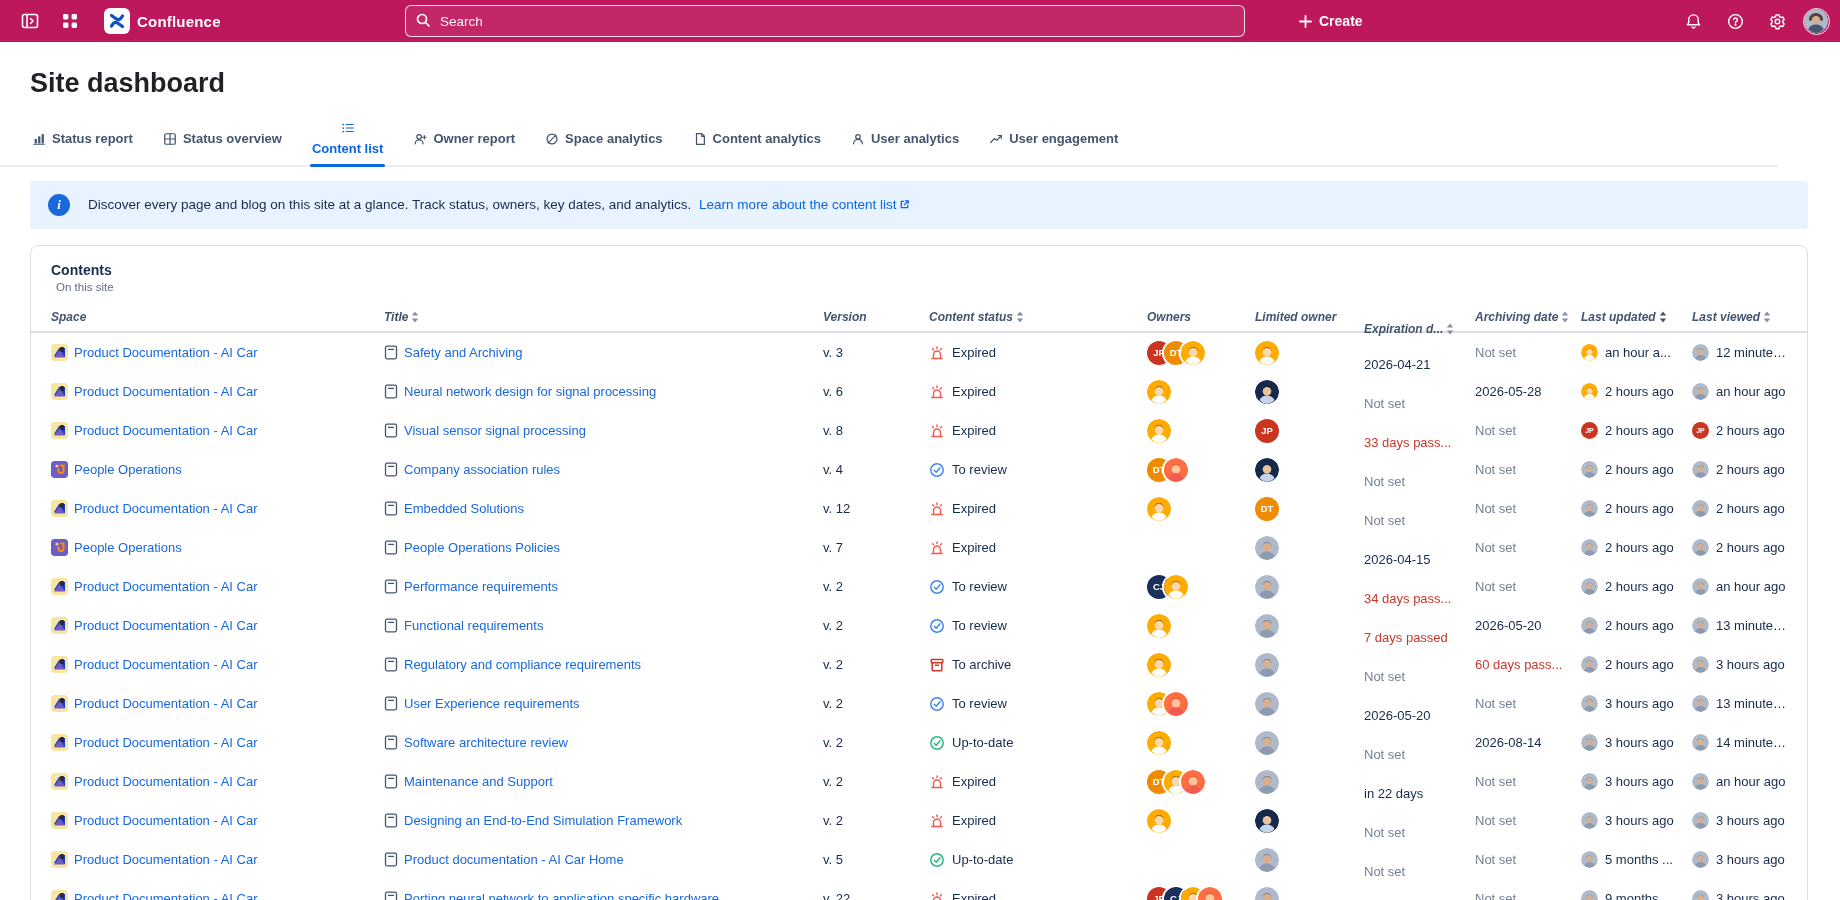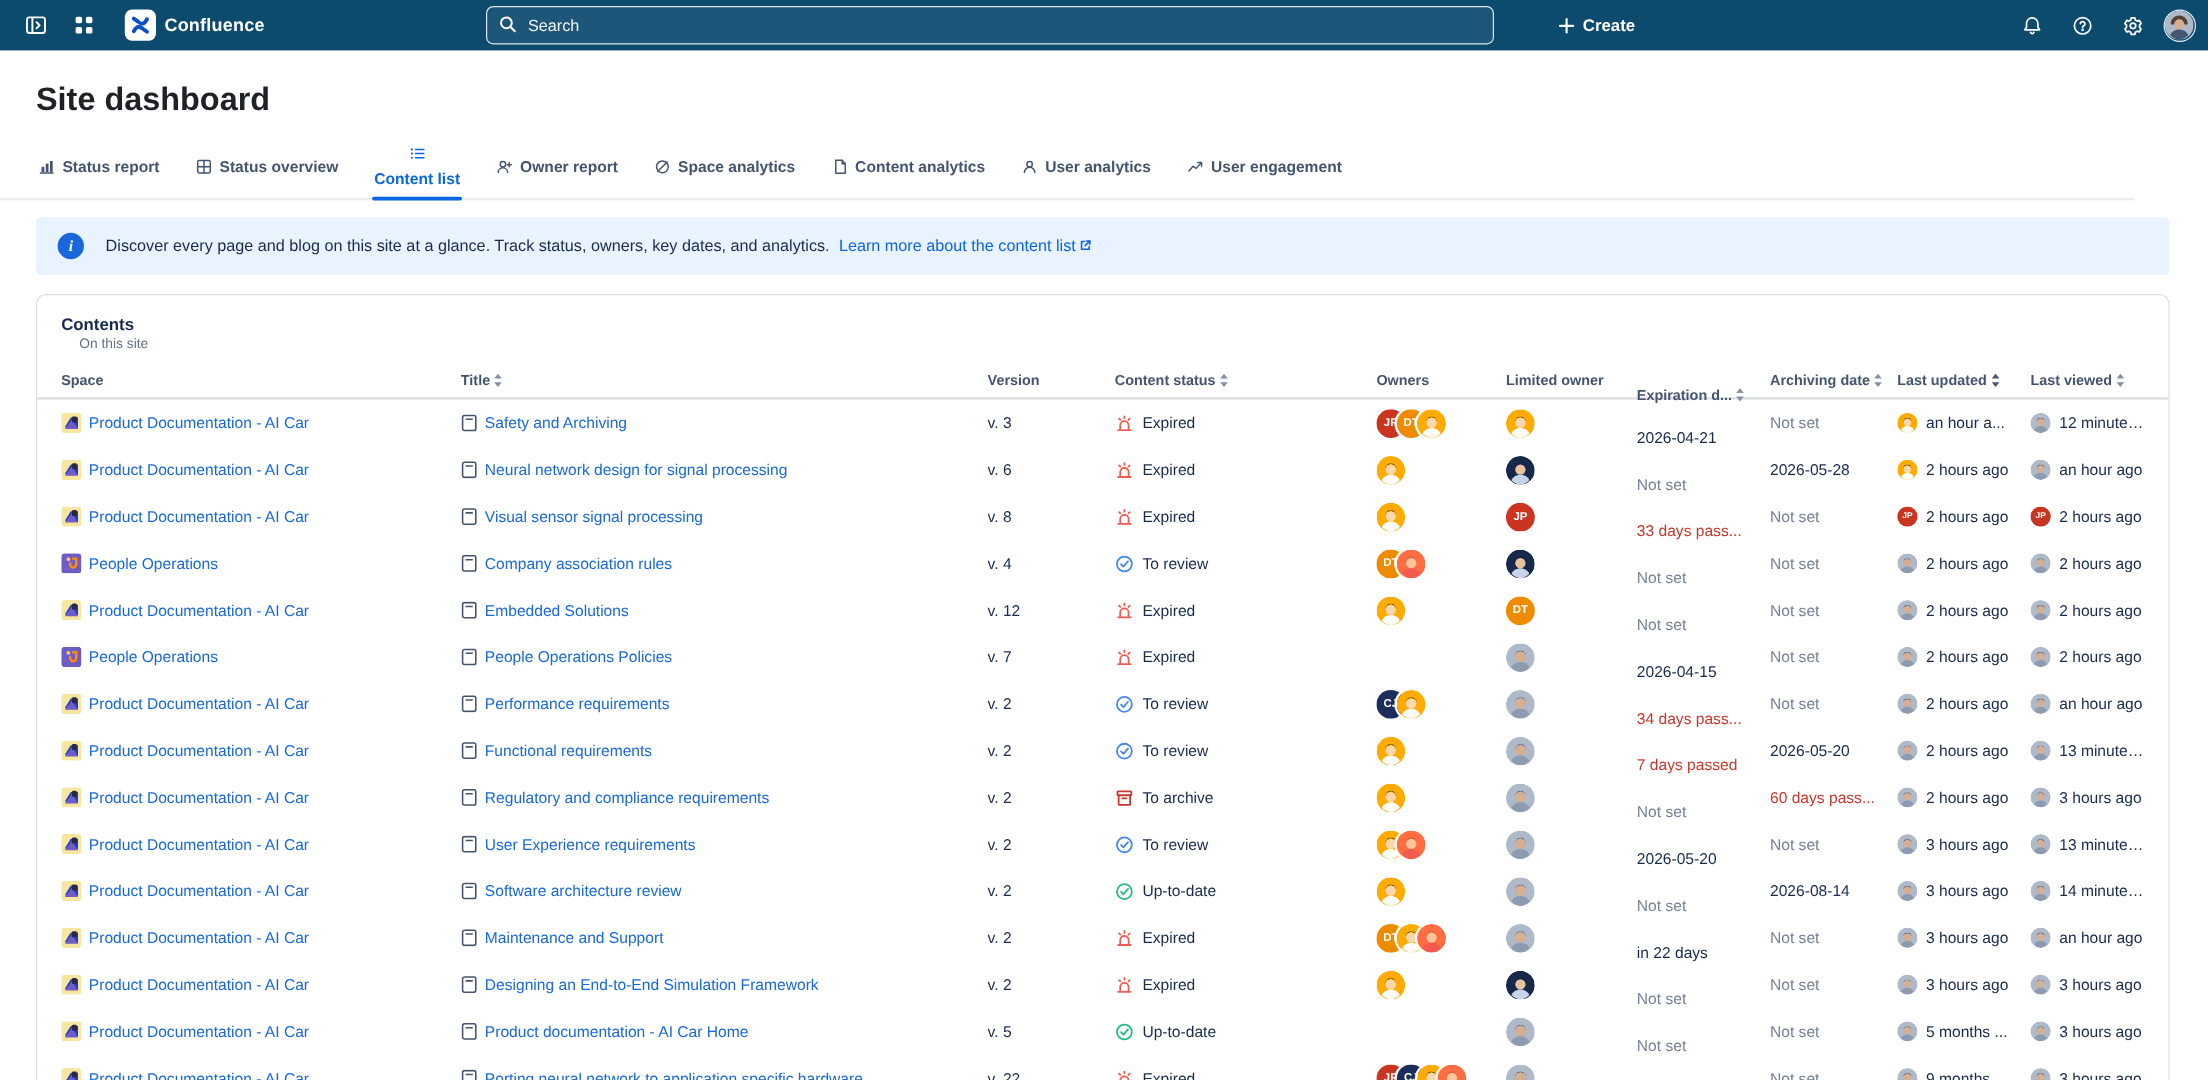--- a/index.html
+++ b/index.html
@@ -1,20 +1,20 @@
 <!DOCTYPE html>
 <html><head>
 <meta charset="utf-8">
 <style>
   * { margin:0; padding:0; box-sizing:border-box; }
   html,body { width:1840px; height:900px; overflow:hidden; background:#fff;
     font-family:"Liberation Sans","DejaVu Sans",sans-serif; color:#172B4D; }
 
   
-  .topbar { height:42px; background:#0c4a6e; display:flex; align-items:center; padding:0 14px; gap:8px; }
+  .topbar { height:42px; background:#be185d; display:flex; align-items:center; padding:0 14px; gap:8px; }
   .tb-iconbtn { width:32px; height:32px; border-radius:4px; display:flex; align-items:center; justify-content:center; color:#fff; cursor:pointer; flex:0 0 auto; }
   .tb-logo { display:flex; align-items:center; gap:7px; margin-left:10px; cursor:pointer; }
   .tb-logomark { width:26px; height:26px; background:#fff; border-radius:6px; display:flex; align-items:center; justify-content:center; }
   .tb-appname { color:#fff; font-weight:700; font-size:15px; letter-spacing:.2px; }
   .tb-search-wrap { position:absolute; left:405px; top:5px; width:840px; height:32px; }
   .tb-search { width:100%; height:100%; background:rgba(255,255,255,0.07); border:1.4px solid rgba(255,255,255,0.85); border-radius:6px; color:#fff; font-size:13.5px; padding:0 10px 0 34px; outline:none; }
   .tb-search::placeholder { color:#fff; opacity:.95; }
   .tb-search-icon { position:absolute; left:10px; top:7px; width:16px; height:16px; color:#fff; pointer-events:none; }
   .tb-create { position:absolute; left:1288px; top:5px; height:32px; display:flex; align-items:center; gap:6px; color:#fff; font-weight:600; font-size:14px; padding:0 10px; border-radius:4px; cursor:pointer; }
   .tb-right { position:absolute; right:10px; top:5px; display:flex; align-items:center; gap:10px; }
@@ -31,23 +31,23 @@
   
   .banner { margin:14px 30px 0 30px; width:1778px; background:#E9F2FF; border-radius:4px; display:flex; align-items:center; gap:18px; padding:13px 16px 13px 18px; }
   .banner-info { width:22px; height:22px; border-radius:50%; background:#1868DB; color:#fff; font-weight:700; font-size:13px; display:flex; align-items:center; justify-content:center; font-family:"Liberation Serif","DejaVu Serif",serif; font-style:italic; flex:0 0 auto; }
   .banner-text { font-size:13.5px; color:#172B4D; }
   .banner-link { color:#0B66E4; text-decoration:none; cursor:pointer; margin-left:4px; }
   .ext-icon { display:inline-block; vertical-align:-1px; margin-left:3px; color:#0B66E4; }
 
   
   .card { margin:16px 30px 0 30px; width:1778px; height:700px; border:1px solid #DCDFE4; border-radius:8px; padding:16px 0 0 0; }
   .card-title { font-size:14px; font-weight:700; margin-left:20px; }
-  .card-sub { font-size:11.5px; color:#626F86; margin:3px 0 10px 35px; }
-
-  .thead { display:flex; align-items:center; height:30px; border-bottom:2px solid #DCDFE4; padding-left:20px; }
+  .card-sub { font-size:11.5px; color:#626F86; margin:3px 0 10px 25px; }
+
+  .thead { display:flex; align-items:center; height:30px; border-bottom:2px solid #DCDFE4; padding-left:20px;font-style:italic; }
   .th { font-size:12px; font-weight:700; color:#44546F; display:flex; align-items:center; gap:3px; white-space:nowrap; overflow:hidden; cursor:pointer; }
   .sort { flex:0 0 auto; }
 
   .trow { display:flex; align-items:center; height:39px; padding-left:20px; }
   .td { white-space:nowrap; overflow:hidden; text-overflow:ellipsis; font-size:13px; display:flex; align-items:center; }
 
   .c0 { width:333px; } .c1 { width:439px; } .c2 { width:106px; }
   .c3 { width:218px; } .c4 { width:108px; } .c5 { width:109px; }
   .c6 { width:111px;margin-top:24px; } .c7 { width:106px; } .c8 { width:111px; } .c9 { width:96px; }
 

